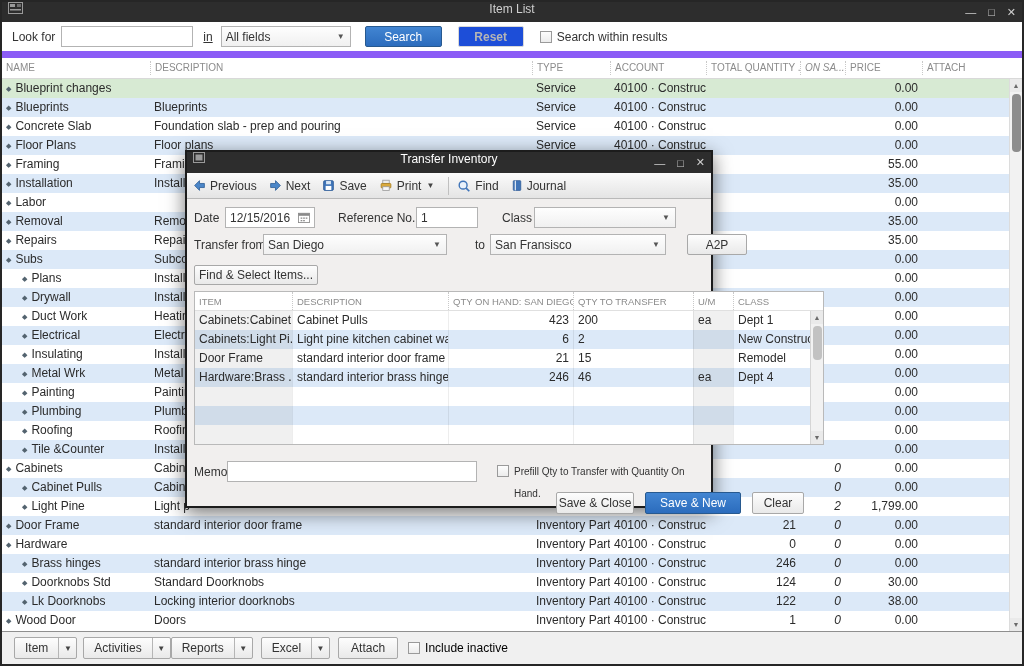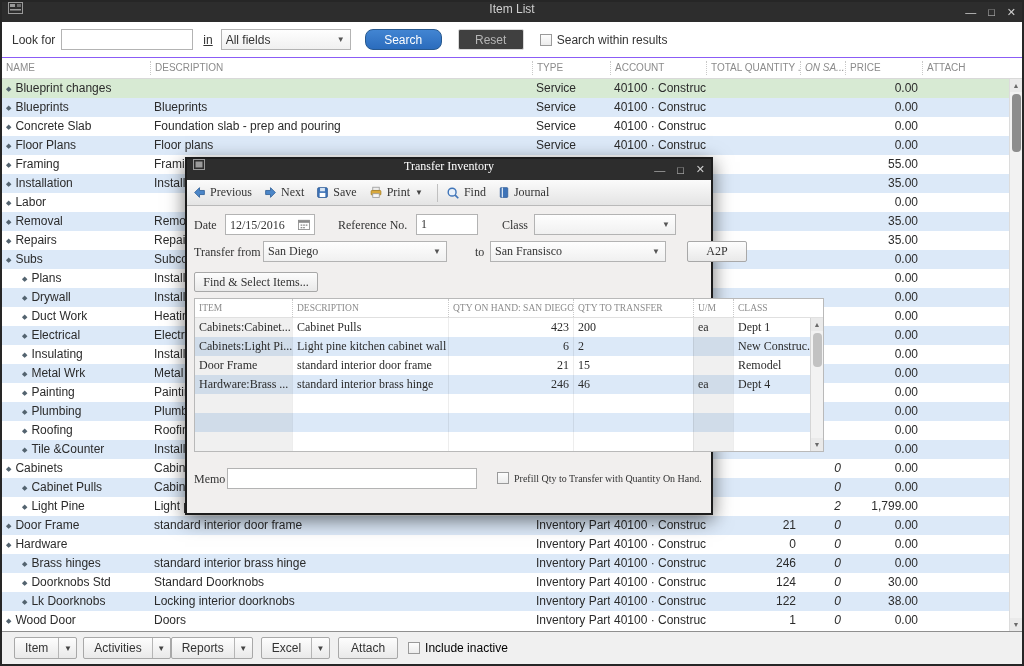--- a/index.html
+++ b/index.html
@@ -11,36 +11,36 @@
   .titlebar { height:20px; background:#2d2d2d; color:#d8d8d8; display:flex;
               align-items:flex-start; font-size:12px; position:relative; }
   .titlebar .ttl { position:absolute; left:0; right:0; text-align:center; color:#cfcfcf; }
   .winctrls { position:absolute; right:6px; top:0; height:100%; display:flex; gap:12px;
               align-items:center; font-size:11px; color:#cfcfcf; z-index:3; }
   .winctrls span { cursor:default; }
   .appicon { margin-left:6px; z-index:3; display:flex; }
 
   
   .searchbar { height:36px; background:#fff; display:flex; align-items:center;
-               font-size:12px; color:#333; border-bottom:1px solid #8b5cf6; }
+               font-size:12px; color:#333; border-bottom:7px solid #8b5cf6; }
   .searchbar .lbl { margin-left:10px; }
   .inp { height:21px; border:1px solid #b3b3b3; background:#fff; font-family:inherit;
          font-size:12px; padding:0 4px; color:#333; }
   .look-inp { width:132px; margin-left:6px; }
   .in-lbl { margin-left:14px; text-decoration:underline; }
   .dd { height:21px; border:1px solid #b3b3b3; background:linear-gradient(#fefefe,#f0f0f0);
         display:flex; align-items:center; font-size:12px; color:#333; padding:0 4px;
         position:relative; }
   .dd .arr { position:absolute; right:5px; font-size:8px; color:#555; }
   .fields-dd { width:130px; margin-left:8px; }
   .btn { height:21px; border:1px solid #a8a8a8; border-radius:2px; font-size:12px;
          color:#333; background:linear-gradient(#fdfdfd,#e9e9e9); display:flex;
          align-items:center; justify-content:center; cursor:default; }
-  .btn.primary { background:linear-gradient(#4285d2,#2b6cbd); border-color:#27598f; color:#fff;border-radius:8px; }
-  .btn.disabled { background:#404040; border-color:#d8d8d8; color:#b5b5b5; }
+  .btn.primary { background:linear-gradient(#4285d2,#2b6cbd); border-color:#27598f; color:#fff; }
+  .btn.disabled { background:#1d4ed8; border-color:#d8d8d8; color:#b5b5b5;font-weight:bold; }
   .search-btn { width:77px; margin-left:14px; }
   .reset-btn { width:66px; margin-left:16px; }
   .chk { width:12px; height:12px; border:1px solid #9a9a9a; background:linear-gradient(#fdfdfd,#ececec);
          display:inline-block; flex:0 0 auto; }
   .swr-chk { margin-left:16px; }
   .chklbl { margin-left:5px; }
 
   
   .colhead { height:21px; display:flex; font-size:10px; color:#8b8b8b;
              border-bottom:1px solid #d9d9d9; align-items:center; background:#fff; }
@@ -69,23 +69,23 @@
   .bottombar { position:absolute; left:0; right:0; bottom:0; height:33px; background:#f0f0f0;
                border-top:1px solid #8f8f8f; display:flex; align-items:center; font-size:12px; }
   .mbtn { height:22px; display:flex; align-items:stretch; border:1px solid #a8a8a8;
           border-radius:2px; background:linear-gradient(#fdfdfd,#e9e9e9); color:#333; }
   .mbtn .lb { padding:0 10px; display:flex; align-items:center; }
   .mbtn .ar { width:18px; border-left:1px solid #b5b5b5; display:flex; align-items:center;
               justify-content:center; font-size:8px; color:#444; }
   .mbtn.plain .lb { padding:0 12px; }
 
   
-  .dialog { position:absolute; left:183px; top:155px; width:528px; height:358px;
+  .dialog { position:absolute; left:183px; top:148px; width:528px; height:358px;
             background:#f1efee; border:2px solid #1c1c1c; box-shadow:0 5px 18px rgba(0,0,0,.55);
-            z-index:5;font-family:Liberation Serif, serif; }
+            z-index:5; }
   .dialog .titlebar { height:21px; }
   .toolbar { height:26px; background:linear-gradient(#fbfbfb,#e4e4e4);
              border-bottom:1px solid #b9b9b9; display:flex; align-items:center;
              font-size:12px; color:#333; padding-left:6px; }
   .titem { display:flex; align-items:center; gap:4px; margin-right:12px; cursor:default; }
   .tsep { width:1px; height:18px; background:#c0c0c0; margin:0 8px 0 2px; }
   .titem .mini { font-size:8px; color:#444; margin-left:1px; }
 
   .frow { position:relative; height:22px; font-size:12px; color:#333; }
   .abs { position:absolute; top:0; }
@@ -696,15 +696,20 @@
       </div>
     </div>
 
     <div class="frow" style="margin-top:16px">
       <span class="abs flabel" style="left:7px">Memo</span>
       <input class="abs inp" style="left: 40px; width: 250px;" value="">
       <span class="abs chk" style="left:310px;top:4px"></span>
       <span class="abs note" style="left:327px;line-height:22px;font-size:10px">Prefill Qty to Transfer with Quantity On Hand.</span>
     </div>
 
+    <div class="dbtnrow">
+      <div class="btn dlg-btn" style="left:369px;width:78px">Save &amp; Close</div>
+      <div class="btn primary dlg-btn" style="left:458px;width:96px">Save &amp; New</div>
+      <div class="btn dlg-btn" style="left:565px;width:52px">Clear</div>
+    </div>
   </div>
 
 </div>
 
 </body></html>

